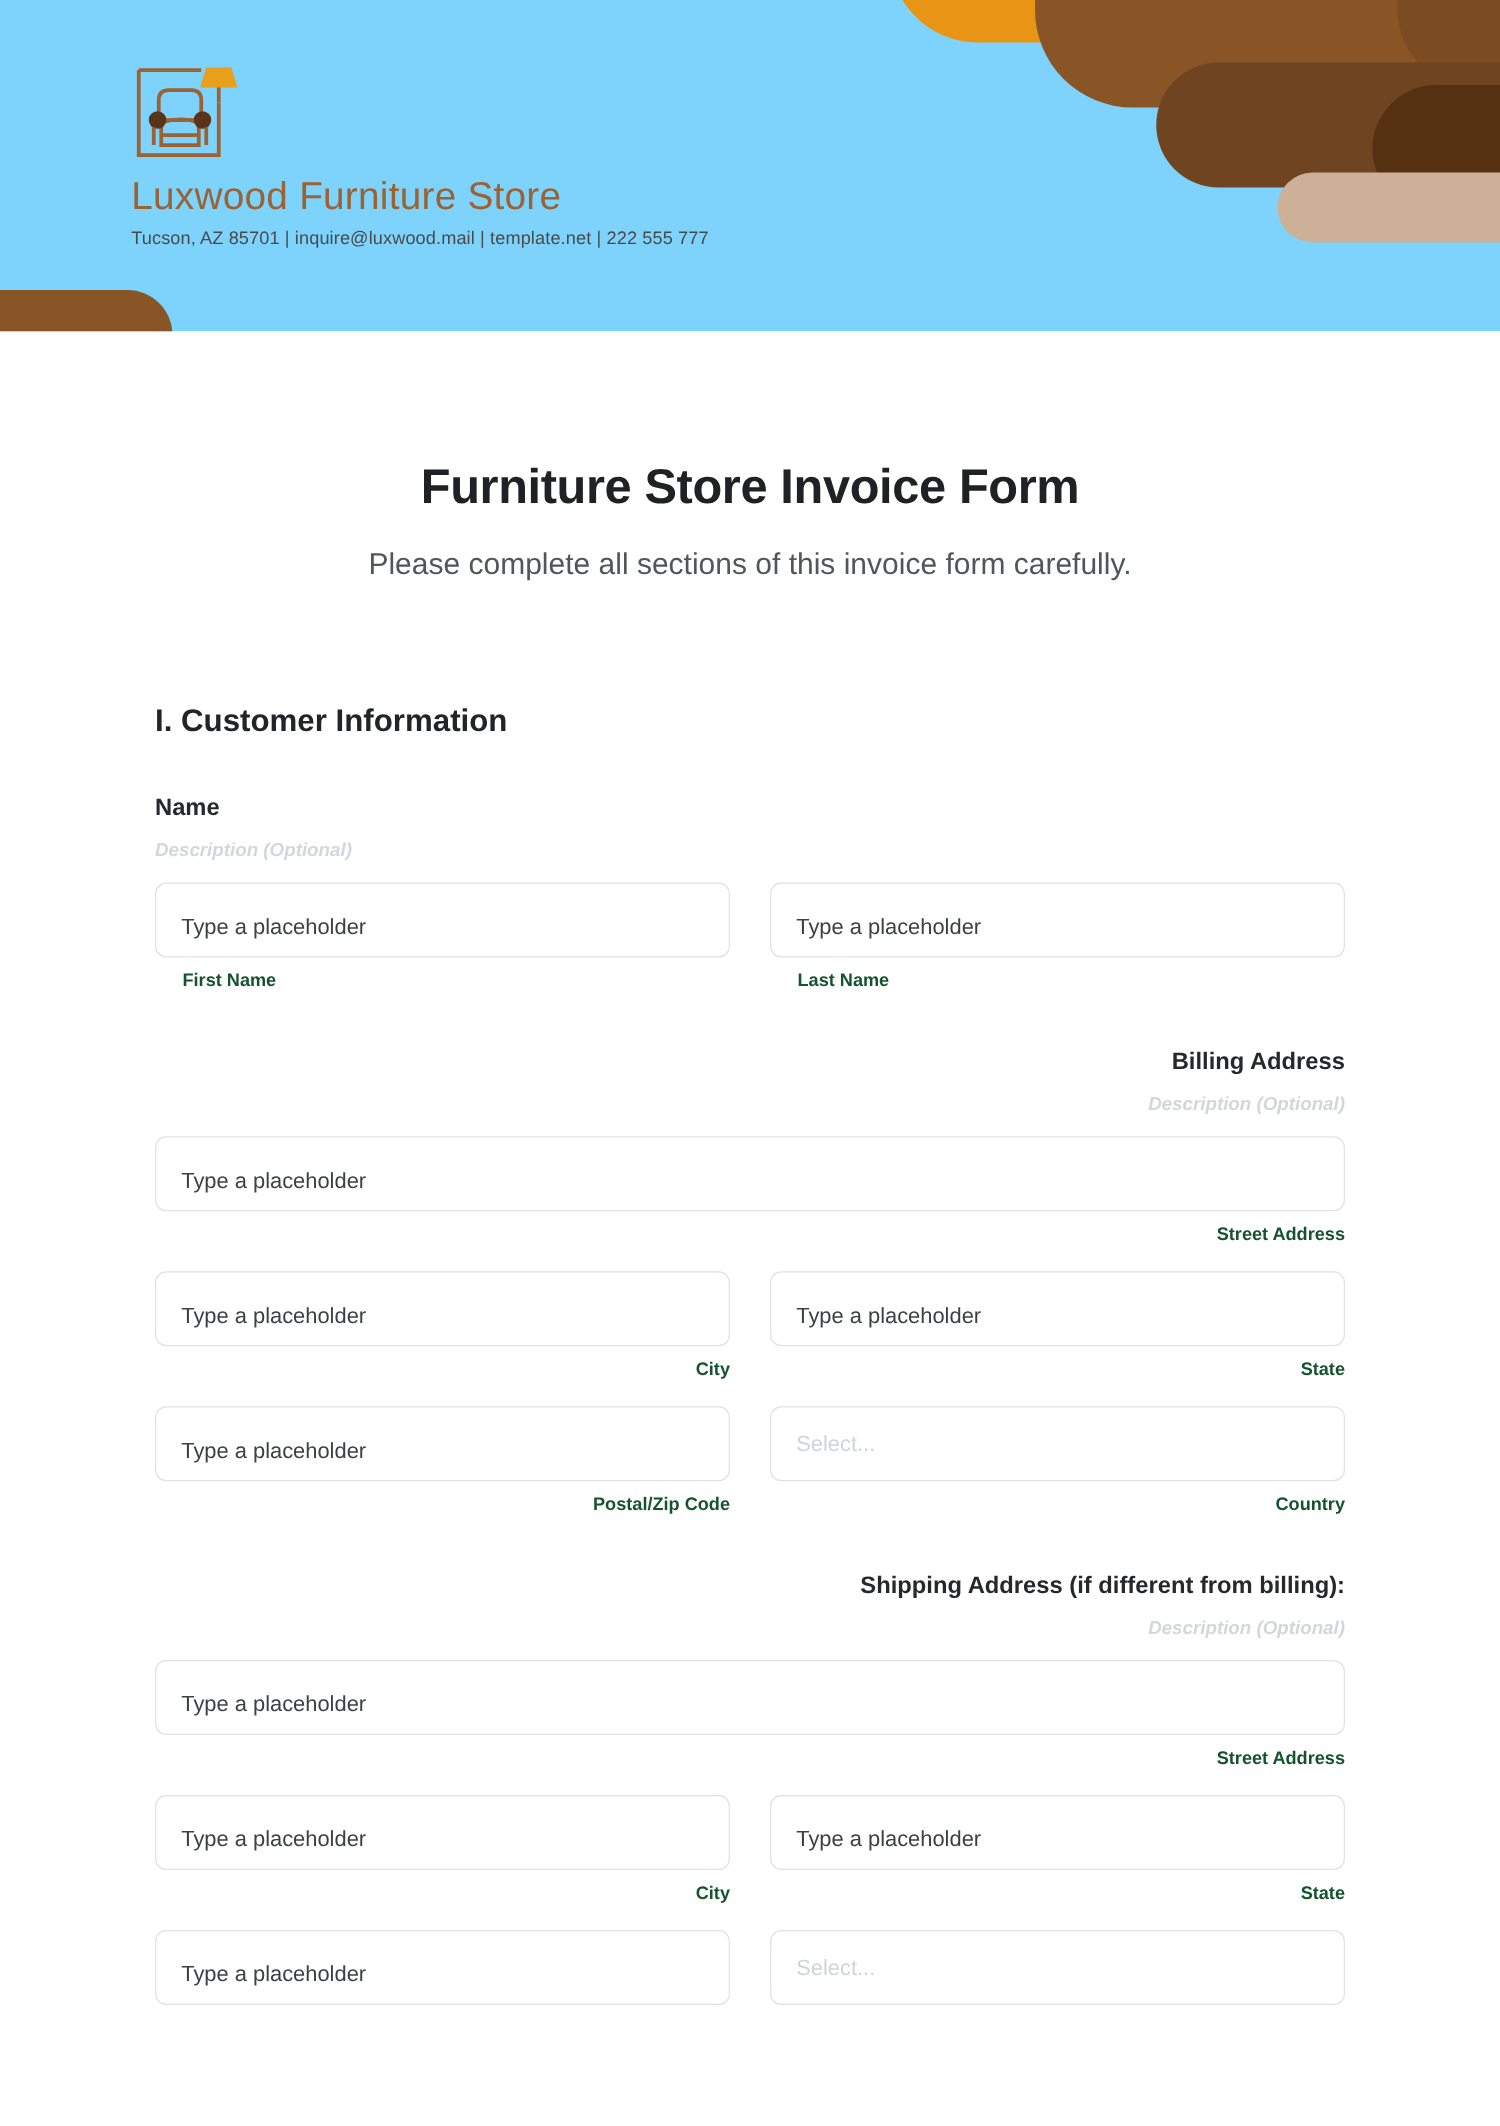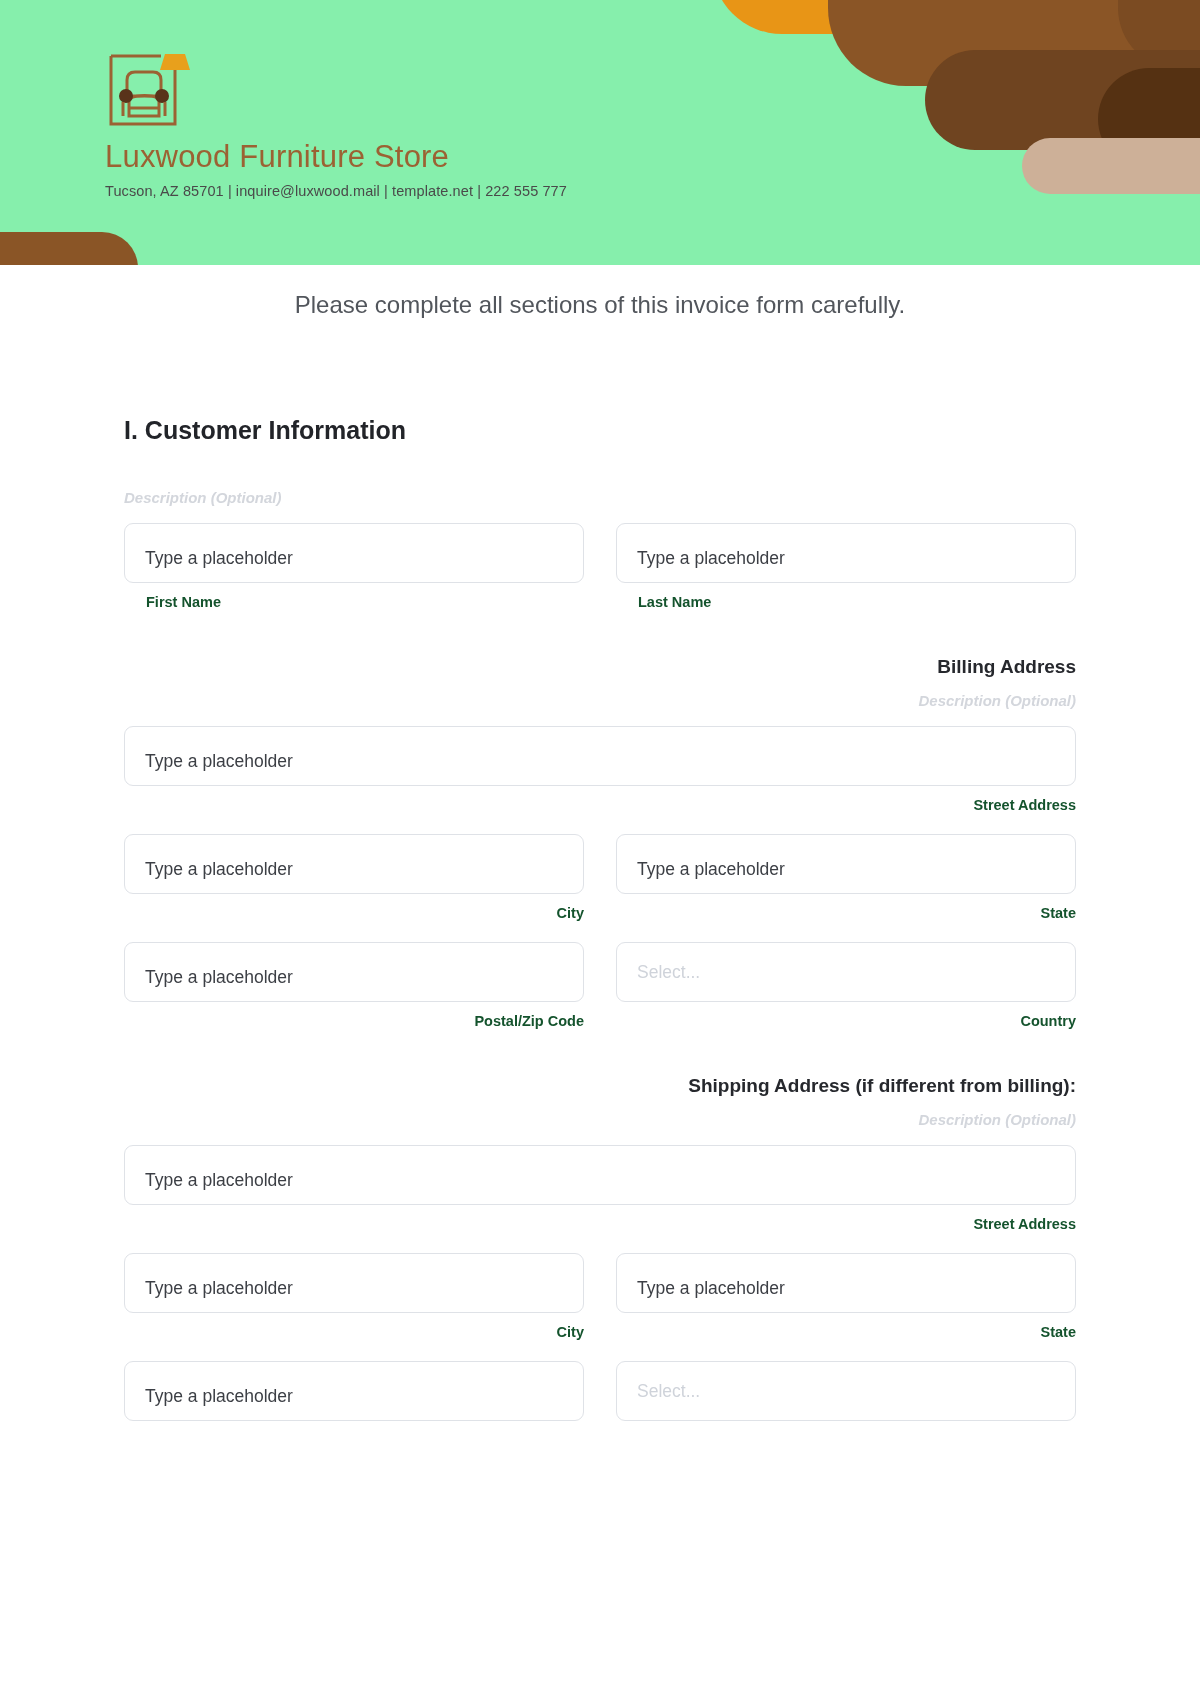--- a/index.html
+++ b/index.html
@@ -18,21 +18,21 @@
     height: 1701px;
     background: #ffffff;
     overflow: hidden;
   }
 
   
   .header {
     position: relative;
     width: 1200px;
     height: 265px;
-    background: #86efac;
+    background: #7dd3fc;
     overflow: hidden;
   }
 
   .deco { position: absolute; }
 
   
   .deco-orange {
     top: -76px; left: 712px;
     width: 210px; height: 110px;
     background: #e89516;
@@ -212,25 +212,27 @@
           <path d="M18 52 v14 M60 52 v14" stroke="#9b6233" stroke-width="3"></path>
         </svg>
       </span>
       <div class="brand-name">Luxwood Furniture Store</div>
       <div class="brand-contact">Tucson, AZ 85701 | inquire@luxwood.mail | template.net | 222 555 777</div>
     </div>
   </div>
 
   <div class="body-wrap">
 
+    <h1 class="form-title">Furniture Store Invoice Form</h1>
     <p class="form-subtitle">Please complete all sections of this invoice form carefully.</p>
 
     <h2 class="section-title">I. Customer Information</h2>
 
     <div class="field-group">
+      <div class="field-label">Name</div>
       <div class="field-desc">Description (Optional)</div>
       <div class="row">
         <div class="col">
           <div class="input-box">
             <span class="input-text">Type a placeholder</span>
           </div>
           <div class="sub-label">First Name</div>
         </div>
         <div class="col">
           <div class="input-box">

